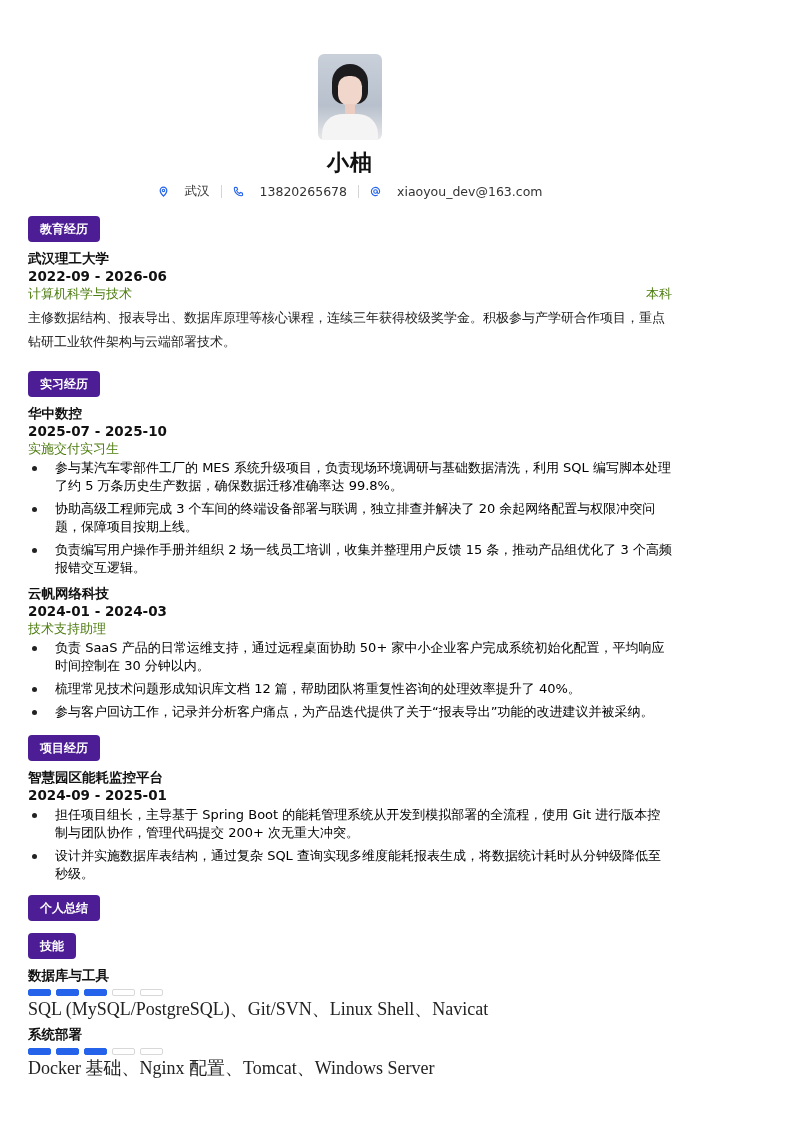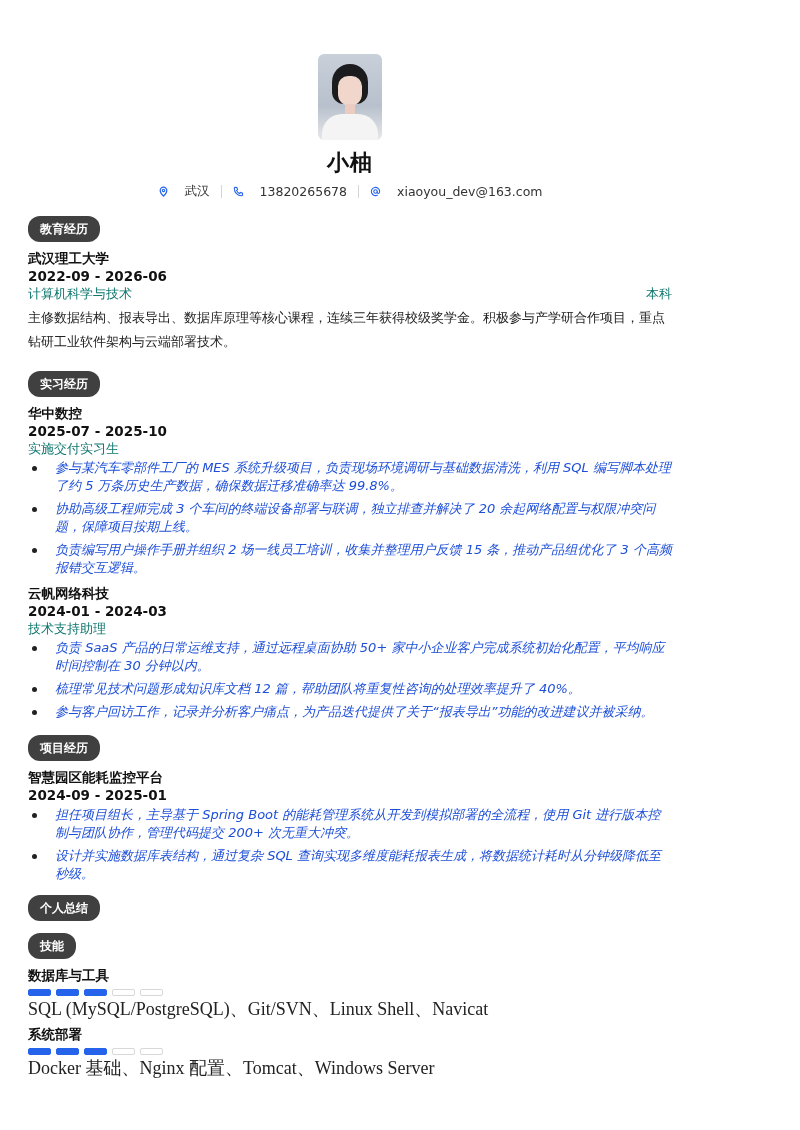--- a/index.html
+++ b/index.html
@@ -14,27 +14,27 @@
   .photo .face { position: absolute; left: 20px; top: 22px; width: 24px; height: 30px; border-radius: 12px 12px 14px 14px; background: #f1d6cb; }
   .photo .neck { position: absolute; left: 27px; top: 50px; width: 10px; height: 12px; background: #ecccc0; }
   .photo .suit { position: absolute; left: 4px; top: 60px; width: 56px; height: 30px; border-radius: 20px 20px 0 0; background: #f4f4f4; }
   .name { font-size: 22px; font-weight: bold; margin-top: 8px; line-height: 30px; color: #111; letter-spacing: 1px; }
   .contact { display: flex; justify-content: center; align-items: center; margin-top: 4px; font-size: 12.5px; color: #333; height: 18px; }
   .contact .item { display: flex; align-items: center; gap: 16px; }
   .contact .sep { width: 1px; height: 13px; background: #d5d5d5; margin: 0 11px; }
   .contact svg { width: 11px; height: 11px; }
 
   .section { margin-top: 14px; }
-  .badge { display: inline-block; background: #404040; color: #fff; font-size: 12px; font-weight: bold;
-           padding: 0 12px; height: 26px; line-height: 26px; border-radius: 12px; }
+  .badge { display: inline-block; background: #4c1d95; color: #fff; font-size: 12px; font-weight: bold;
+           padding: 0 12px; height: 26px; line-height: 26px; border-radius: 4px; }
   .entry-head { display: flex; justify-content: space-between; margin-top: 7px; font-weight: bold; font-size: 13.5px; line-height: 18px; color: #111; flex-direction: column; }
-  .entry-sub { display: flex; justify-content: space-between; font-size: 13px; line-height: 17px; color: #0f766e; }
+  .entry-sub { display: flex; justify-content: space-between; font-size: 13px; line-height: 17px; color: #4d7c0f; }
   .para { font-size: 13px; line-height: 24px; margin-top: 4px; color: #222; }
   ul.bullets { list-style: none; margin-top: 2px; }
-  ul.bullets li { position: relative; padding-left: 27px; padding-right: 0; font-size: 13px; line-height: 18px; margin-bottom: 5px; color: #1d4ed8; font-style: italic; }
+  ul.bullets li { position: relative; padding-left: 27px; padding-right: 0; font-size: 13px; line-height: 18px; margin-bottom: 5px; color: #000000; }
   ul.bullets li::before { content: ""; position: absolute; left: 4px; top: 7px; width: 5px; height: 5px; border-radius: 50%; background: #222; }
 
   .skill-title { font-weight: bold; font-size: 13.5px; margin-top: 7px; line-height: 18px; color: #111; }
   .skill-bars { display: flex; gap: 5px; margin-top: 5px; }
   .skill-bars span { width: 23px; height: 7px; border-radius: 2px; border: 1px solid #d8d8d8; background: #fff; }
   .skill-bars span.on { background: #2563eb; border-color: #2563eb; }
   .skill-desc { font-size: 18px; line-height: 18px; margin-top: 4px; color: #222; font-family: Liberation Serif, serif; }
 </style>
 </head>
 <body>

